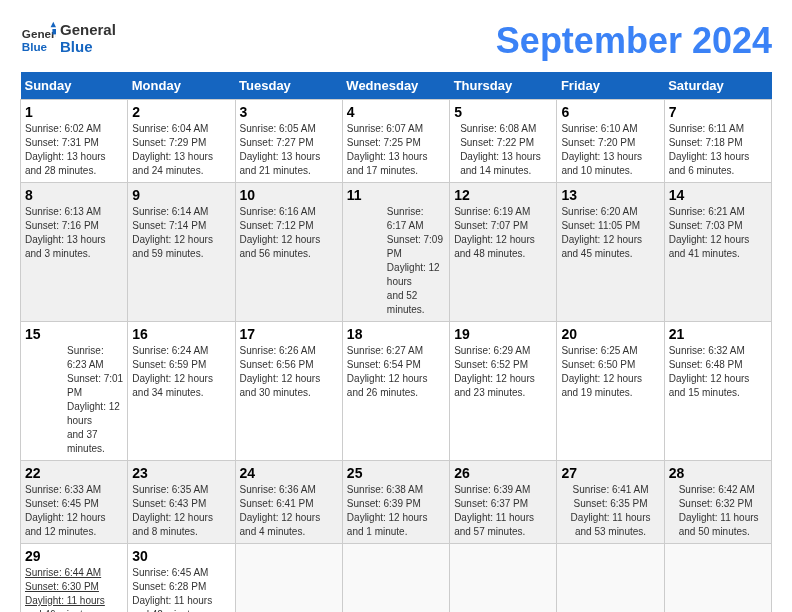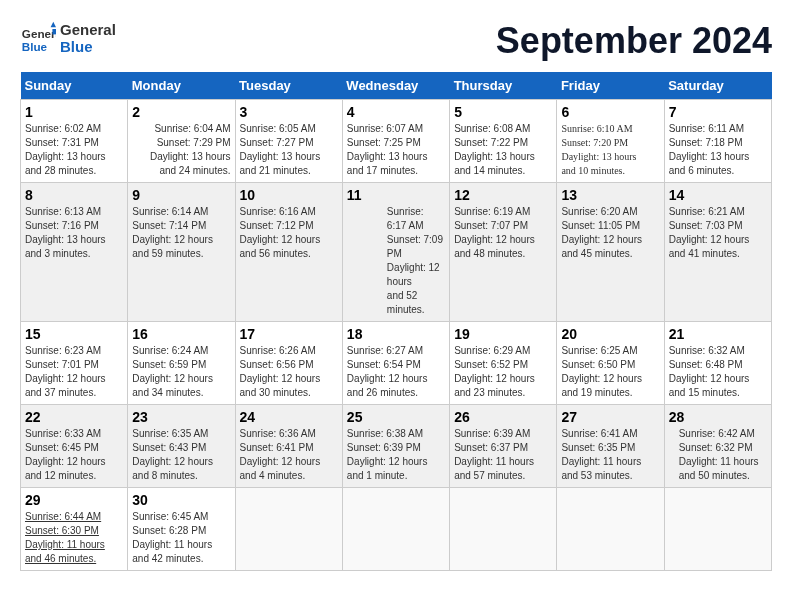--- a/index.html
+++ b/index.html
@@ -24,21 +24,21 @@
     .logo-icon {
       width: 36px;
       height: 36px;
     }
     .title-block {
       text-align: right;
     }
     .month-title {
       font-size: 36px;
       font-weight: bold;
-      color: #0f172a;
+      color: #3b82f6;
     }
     .subtitle {
       font-size: 16px;
       color: #333;
     }
     table {
       width: 100%;
       border-collapse: collapse;
       font-size: 11px;
     }
@@ -111,49 +111,49 @@
       <tr>
         <td>
           <div class="day-num">1</div>
           <div class="day-info" style="white-space: pre-line;">Sunrise: 6:02 AM
 Sunset: 7:31 PM
 Daylight: 13 hours
 and 28 minutes.</div>
         </td>
         <td>
           <div class="day-num">2</div>
-          <div class="day-info" style="white-space: pre-line; text-align: right;">Sunrise: 6:04 AM
+          <div class="day-info" style="white-space: pre-line;">Sunrise: 6:04 AM
 Sunset: 7:29 PM
 Daylight: 13 hours
 and 24 minutes.</div>
         </td>
         <td>
           <div class="day-num">3</div>
           <div class="day-info" style="white-space: pre-line;">Sunrise: 6:05 AM
 Sunset: 7:27 PM
 Daylight: 13 hours
 and 21 minutes.</div>
         </td>
         <td>
           <div class="day-num">4</div>
           <div class="day-info" style="white-space: pre-line;">Sunrise: 6:07 AM
 Sunset: 7:25 PM
 Daylight: 13 hours
 and 17 minutes.</div>
         </td>
         <td>
           <div class="day-num">5</div>
-          <div class="day-info" style="white-space: pre-line;">Sunrise: 6:08 AM
+          <div class="day-info" style="white-space: pre-line; margin-left: 6px;">Sunrise: 6:08 AM
 Sunset: 7:22 PM
 Daylight: 13 hours
 and 14 minutes.</div>
         </td>
         <td>
           <div class="day-num">6</div>
-          <div class="day-info" style="white-space: pre-line; font-family: Liberation Serif, serif;">Sunrise: 6:10 AM
+          <div class="day-info" style="white-space: pre-line;">Sunrise: 6:10 AM
 Sunset: 7:20 PM
 Daylight: 13 hours
 and 10 minutes.</div>
         </td>
         <td>
           <div class="day-num">7</div>
           <div class="day-info" style="white-space: pre-line;">Sunrise: 6:11 AM
 Sunset: 7:18 PM
 Daylight: 13 hours
 and 6 minutes.</div>
@@ -206,21 +206,21 @@
           <div class="day-num">14</div>
           <div class="day-info" style="white-space: pre-line;">Sunrise: 6:21 AM
 Sunset: 7:03 PM
 Daylight: 12 hours
 and 41 minutes.</div>
         </td>
       </tr>
       <tr>
         <td>
           <div class="day-num">15</div>
-          <div class="day-info" style="white-space: pre-line;">Sunrise: 6:23 AM
+          <div class="day-info" style="white-space: pre-line; margin-left: 42px;">Sunrise: 6:23 AM
 Sunset: 7:01 PM
 Daylight: 12 hours
 and 37 minutes.</div>
         </td>
         <td>
           <div class="day-num">16</div>
           <div class="day-info" style="white-space: pre-line;">Sunrise: 6:24 AM
 Sunset: 6:59 PM
 Daylight: 12 hours
 and 34 minutes.</div>
@@ -292,21 +292,21 @@
         </td>
         <td>
           <div class="day-num">26</div>
           <div class="day-info" style="white-space: pre-line;">Sunrise: 6:39 AM
 Sunset: 6:37 PM
 Daylight: 11 hours
 and 57 minutes.</div>
         </td>
         <td>
           <div class="day-num">27</div>
-          <div class="day-info" style="white-space: pre-line;">Sunrise: 6:41 AM
+          <div class="day-info" style="white-space: pre-line; text-align: center;">Sunrise: 6:41 AM
 Sunset: 6:35 PM
 Daylight: 11 hours
 and 53 minutes.</div>
         </td>
         <td>
           <div class="day-num">28</div>
           <div class="day-info" style="white-space: pre-line; margin-left: 10px;">Sunrise: 6:42 AM
 Sunset: 6:32 PM
 Daylight: 11 hours
 and 50 minutes.</div>

